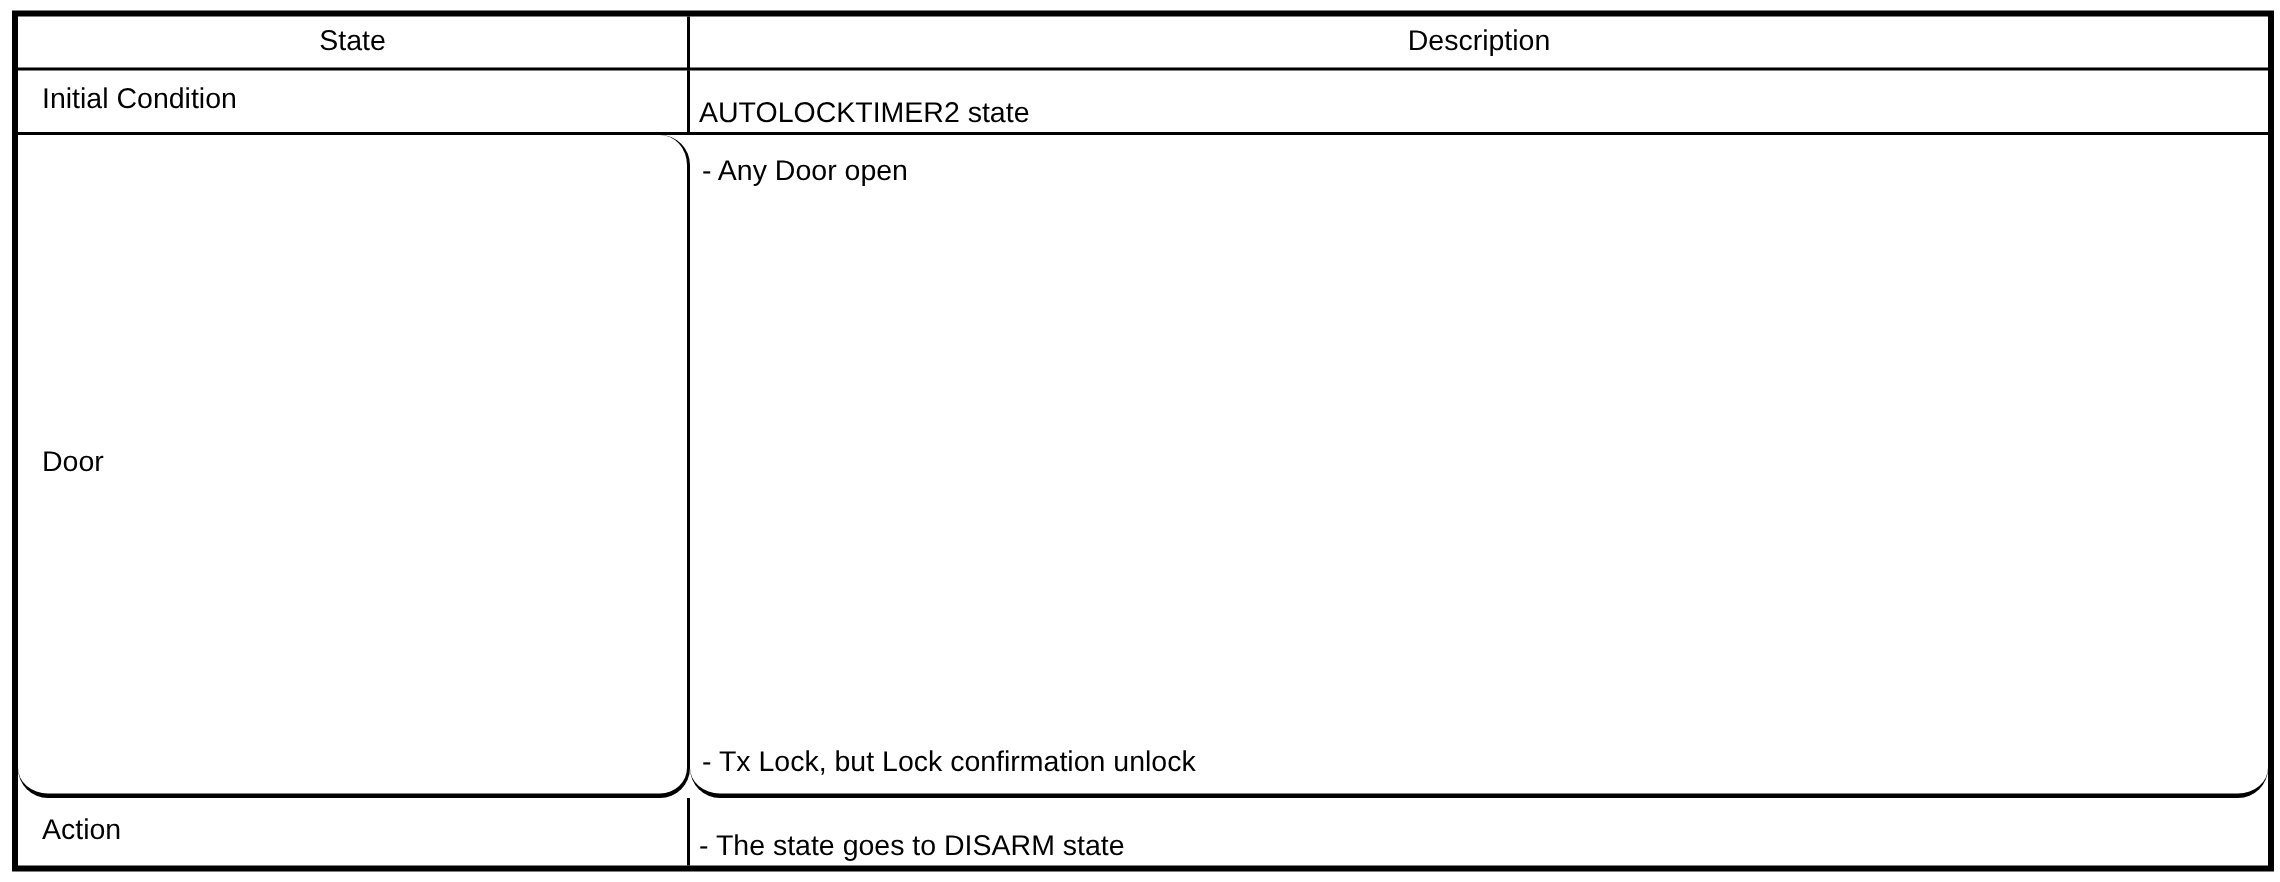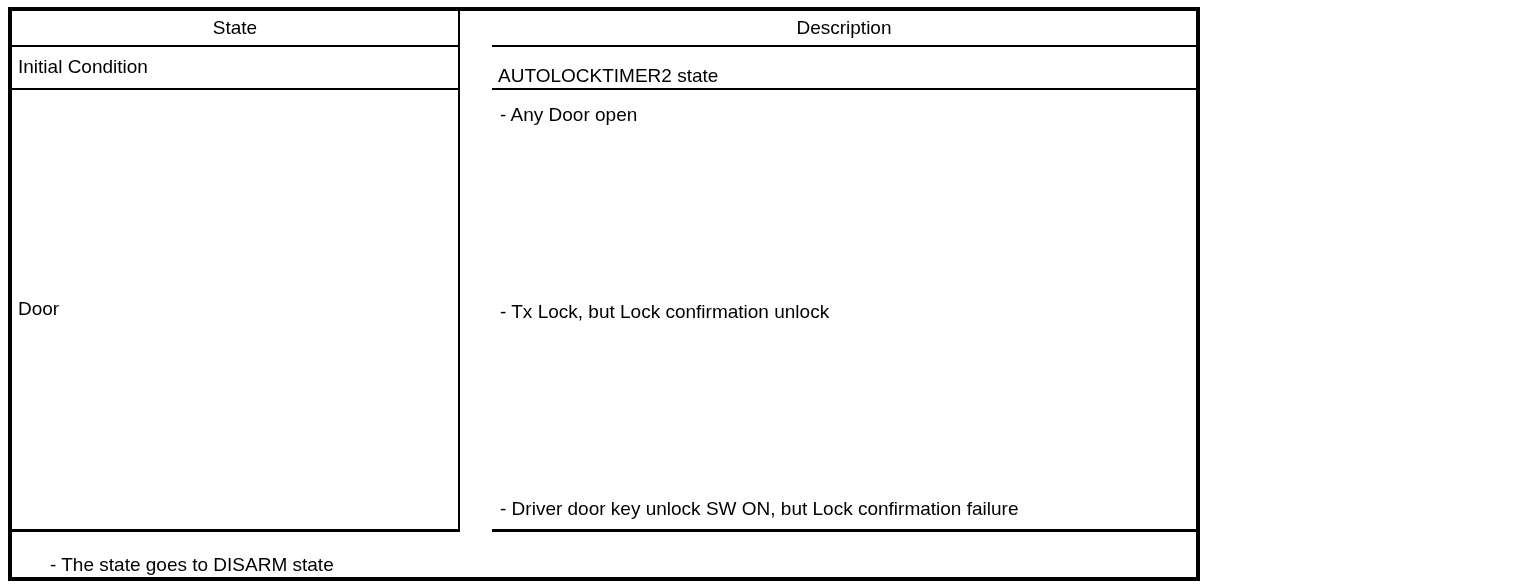--- a/index.html
+++ b/index.html
@@ -5,47 +5,47 @@
   * { box-sizing: border-box; margin: 0; padding: 0; }
   html, body {
     width: 1520px; height: 588px;
     background: #ffffff;
     font-family: "Liberation Sans", sans-serif;
     color: #000000;
   }
   .doc-table {
     position: absolute;
     left: 8px; top: 7px;
-    width: 1192px; height: 574px;
+    width: 1508px; height: 574px;
     border: 4px solid #000000;
     display: grid;
     grid-template-columns: 448px 1fr;
     grid-template-rows: 36px 43px 1fr 45px;
     background: #ffffff;
   }
   .cell {
     border-right: 2px solid #000000;
     border-bottom: 2px solid #000000;
     font-size: 19px;
     line-height: 1.2;
     overflow: hidden;
   }
-  .cell.last-col { border-right: none; margin-left: 32px; }
+  .cell.last-col { border-right: none; }
   .cell.last-row { border-bottom: none; }
-  .cell.thick-bottom { border-bottom: 3px solid #000000; }
+  .cell.thick-bottom { border-bottom: 3px solid #000000; border-radius: 20px; }
   .header-cell {
     display: flex;
     align-items: center;
     justify-content: center;
     font-size: 19px;
   }
   .label-cell {
     display: flex;
     align-items: center;
-    padding-left: 6px;
+    padding-left: 16px;
   }
   .value-cell {
     display: flex;
     align-items: flex-end;
     padding-left: 6px;
   }
   .event-list {
     display: flex;
     flex-direction: column;
     justify-content: space-between;
@@ -73,20 +73,22 @@
   <div class="cell value-cell last-col">
     <span>AUTOLOCKTIMER2 state</span>
   </div>
 
   <div class="cell label-cell thick-bottom">
     <span>Door</span>
   </div>
   <div class="cell event-list last-col thick-bottom">
     <div class="event-item">- Any Door open</div>
     <div class="event-item">- Tx Lock, but Lock confirmation unlock</div>
-    <div class="event-item">- Driver door key unlock SW ON, but Lock confirmation failure</div>
   </div>
 
+  <div class="cell label-cell last-row">
+    <span>Action</span>
+  </div>
   <div class="cell value-cell last-col last-row">
     <span>- The state goes to DISARM state</span>
   </div>
 
 </div>
 
 </body></html>

